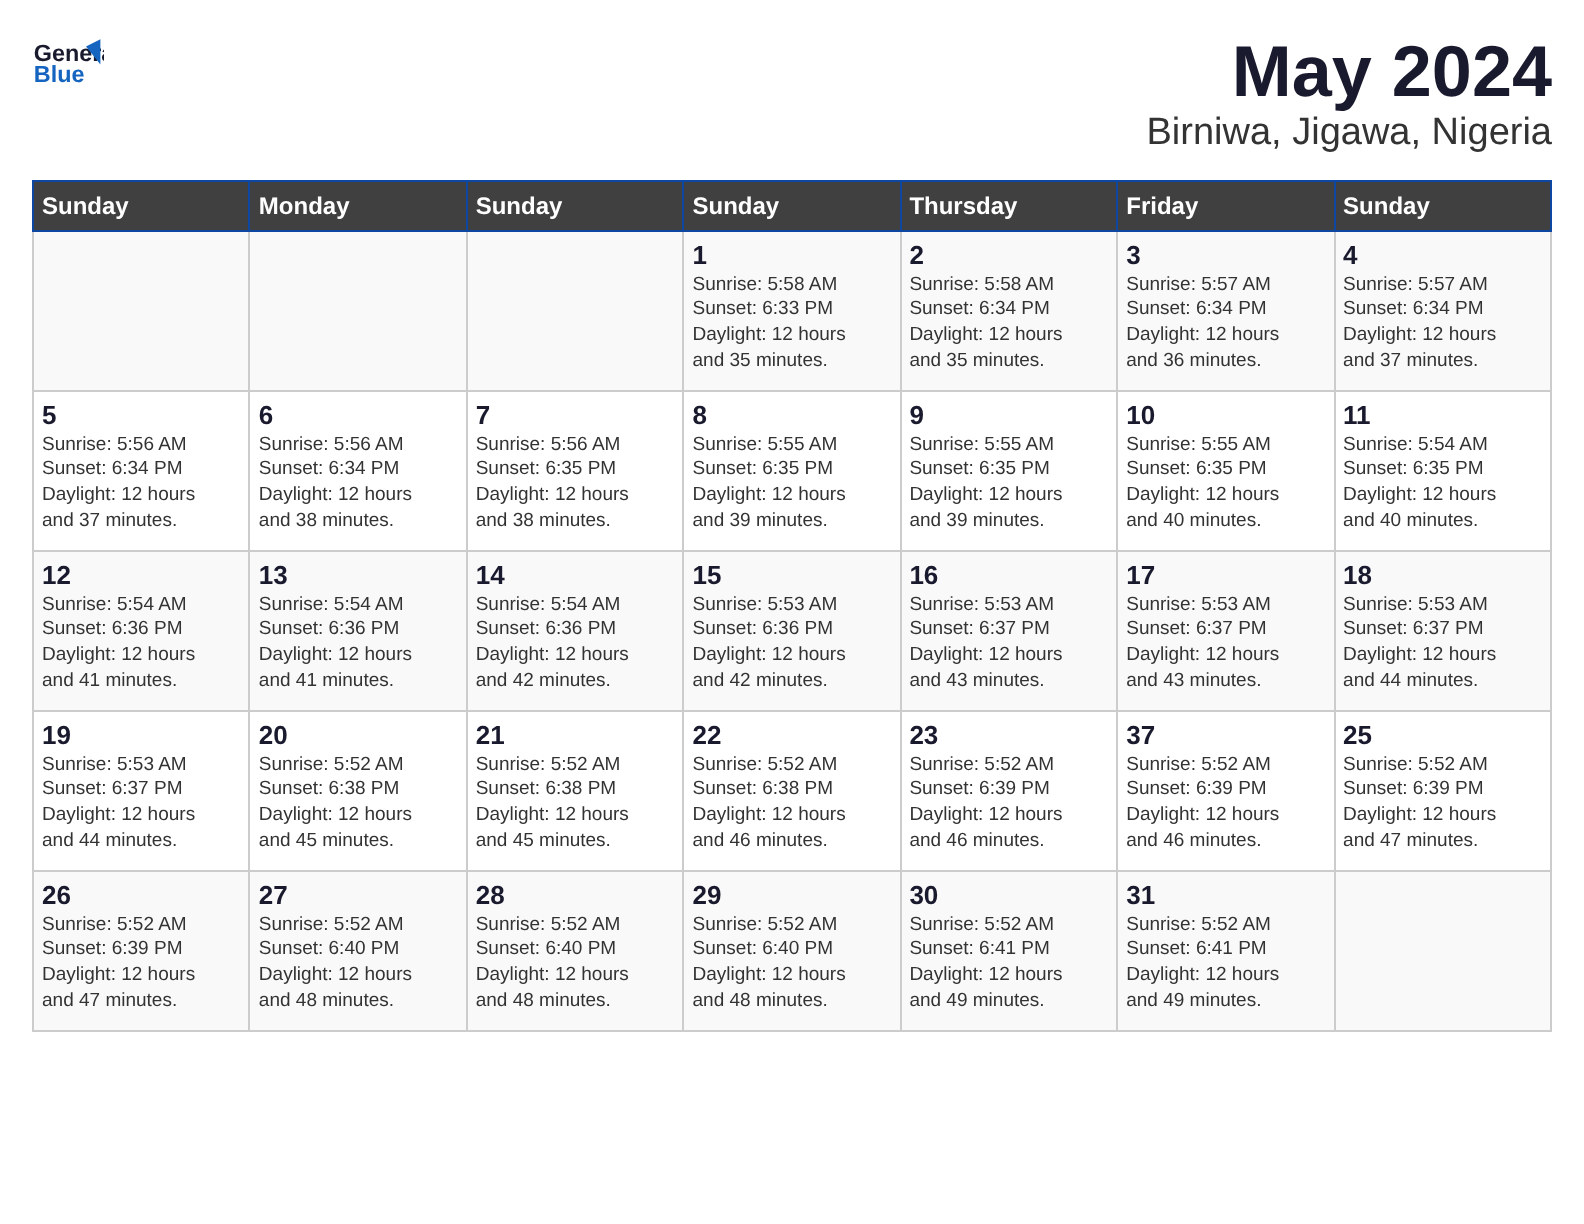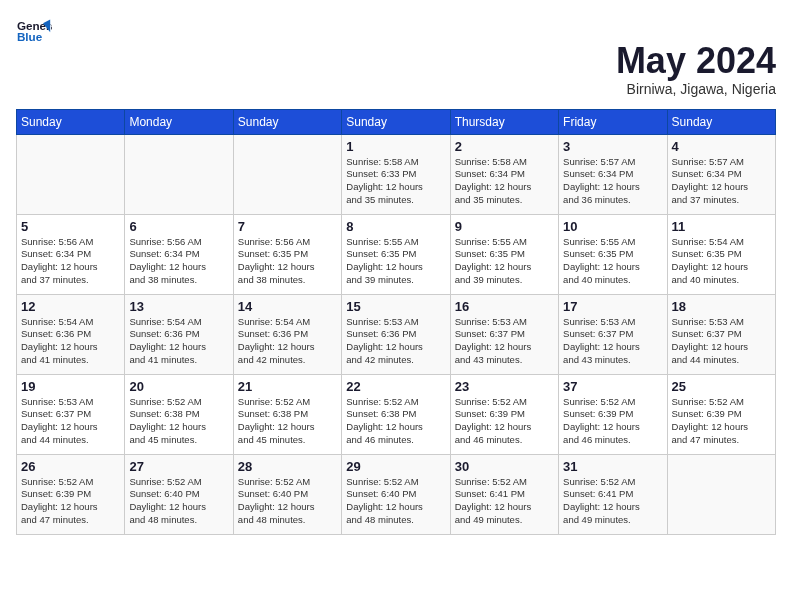--- a/index.html
+++ b/index.html
@@ -29,36 +29,35 @@
       height: 36px;
     }
     .title-area {
       text-align: right;
     }
     .month-title {
       font-size: 36px;
       font-weight: bold;
       color: #1a1a2e;
       line-height: 1.1;
-      margin-top: 25px;
     }
     .location {
-      font-size: 14px;
+      font-size: 19px;
       color: #333;
     }
     table {
       width: 100%;
       border-collapse: collapse;
       table-layout: fixed;
     }
     thead tr th {
-      background-color: #1d4ed8;
+      background-color: #404040;
       color: #fff;
       font-size: 12px;
-      font-weight: normal;
+      font-weight: bold;
       padding: 5px 4px;
       text-align: left;
       border: 1px solid #0d47a1;
     }
     tbody tr td {
       border: 1px solid #ccc;
       vertical-align: top;
       padding: 4px 4px 4px 4px;
       font-size: 10px;
       color: #333;

